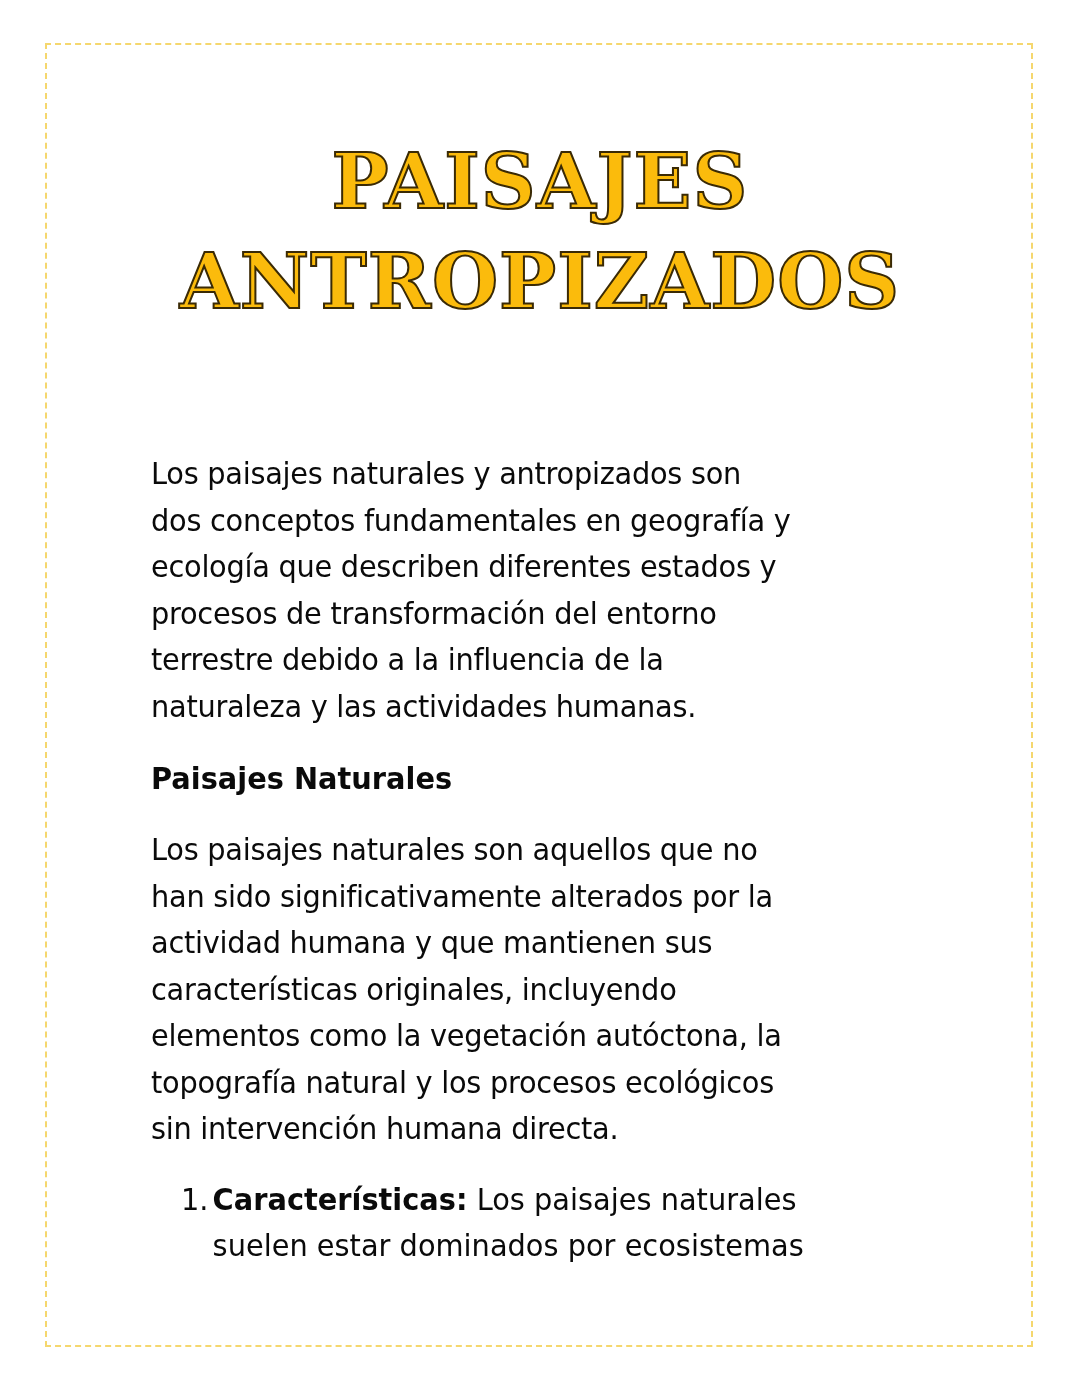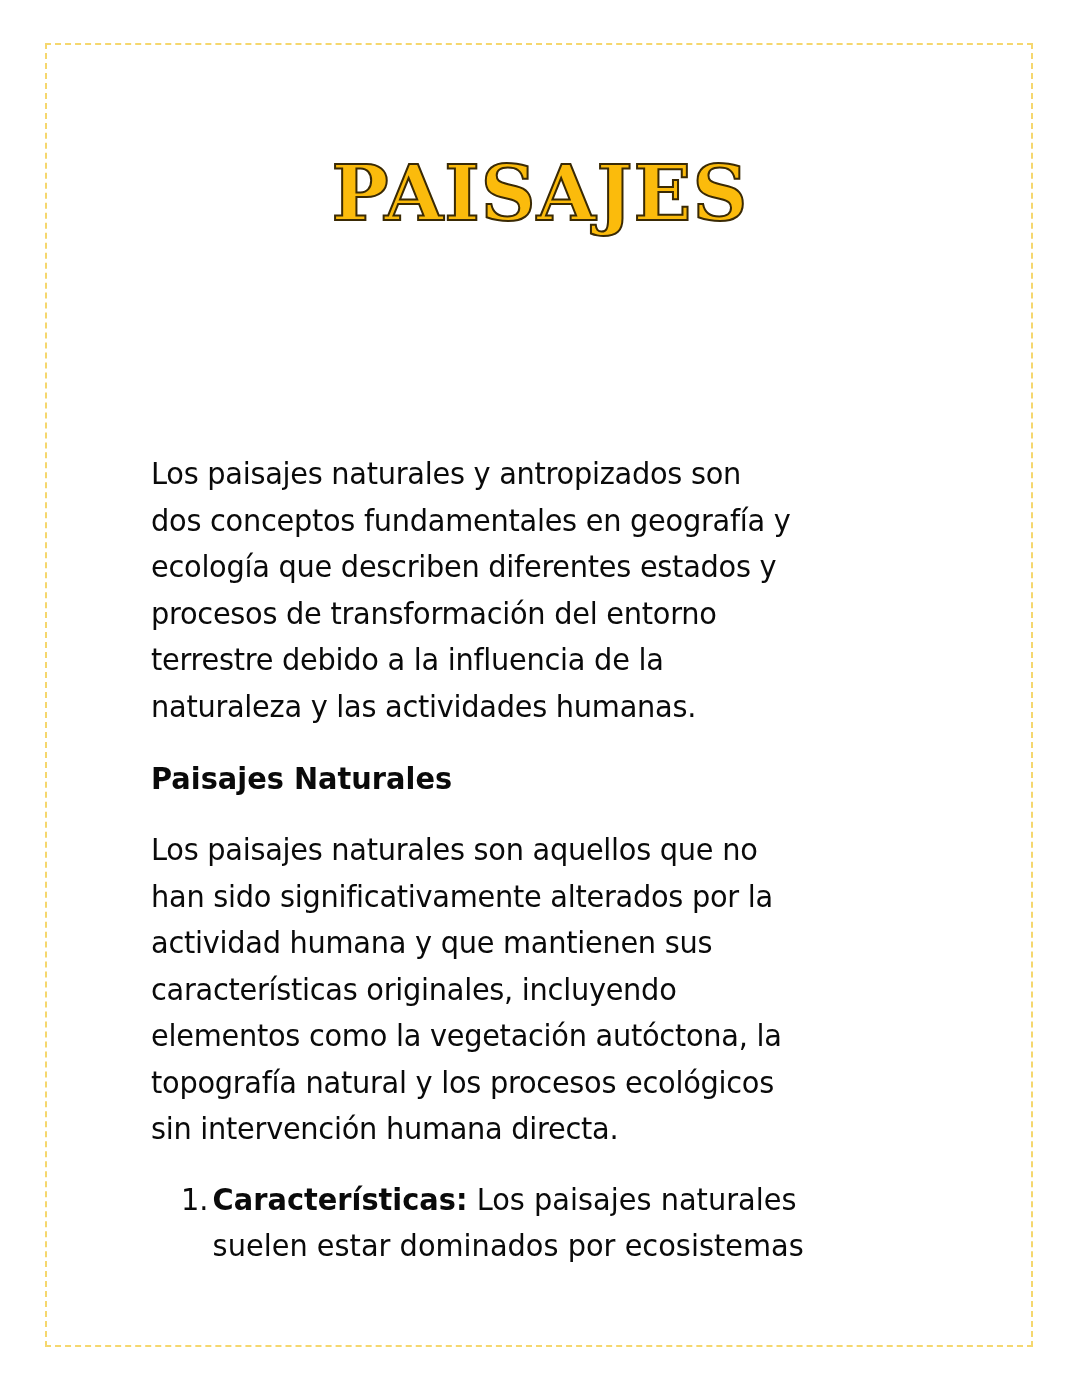--- a/index.html
+++ b/index.html
@@ -18,21 +18,21 @@
       left: 45px;
       top: 43px;
       width: 988px;
       height: 1304px;
       border: 2px dashed #f5d76e;
       box-sizing: border-box;
     }
     .title {
       position: absolute;
       left: 0;
-      top: 144px;
+      top: 132px;
       width: 1080px;
       text-align: center;
       font-family: "DejaVu Serif", "Liberation Serif", serif;
       font-weight: bold;
       font-size: 76px;
       line-height: 100px;
       color: #fbbb0c;
       -webkit-text-stroke: 2px #3a2a05;
       letter-spacing: 1px;
       margin: 0;
@@ -102,20 +102,21 @@
       font-weight: bold;
     }
   </style>
 </head>
 <body>
 
 <div class="page-border"></div>
 
 <h1 class="title">
   <span>PAISAJES</span>
+  <span>ANTROPIZADOS</span>
 </h1>
 
 <div class="content">
   <p class="para p1">
     <span>Los paisajes naturales y antropizados son</span>
     <span>dos conceptos fundamentales en geografía y</span>
     <span>ecología que describen diferentes estados y</span>
     <span>procesos de transformación del entorno</span>
     <span>terrestre debido a la influencia de la</span>
     <span>naturaleza y las actividades humanas.</span>

